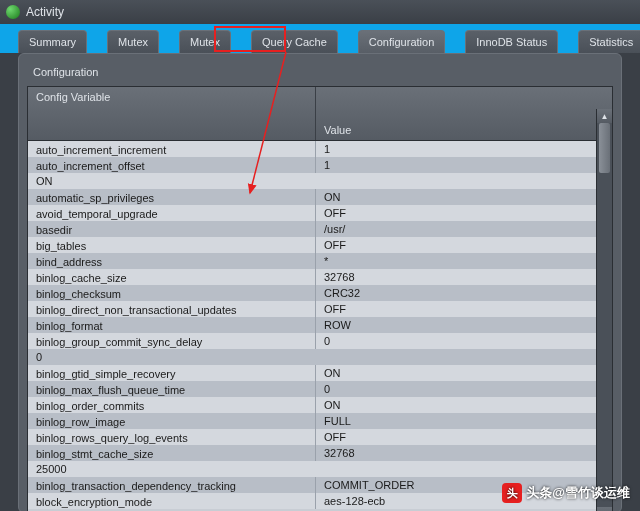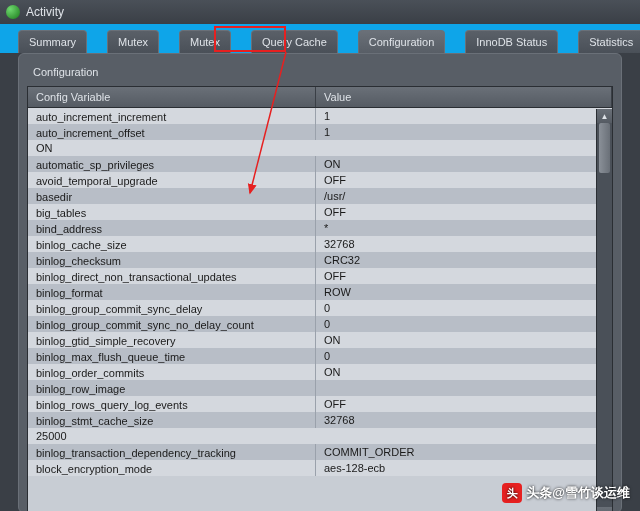--- a/index.html
+++ b/index.html
@@ -78,21 +78,21 @@
   background: linear-gradient(#6a7078, #555b63);
   color: #dfe3e8;
   font-size: 11px;
   border-bottom: 1px solid #2a2e33;
 }
 .th {
   padding: 4px 8px;
   border-right: 1px solid #3a3f46;
 }
 .th-var { width: 288px; }
-.th-val { flex: 1; }
+.th-val { flex: 1; margin-top: 33px; }
 .tbody { }
 .tr {
   display: flex;
   font-size: 11px;
   color: #1a1a1a;
   height: 16px;
   line-height: 16px;
 }
 .tr:nth-child(odd) { background: #d4d8de; }
 .tr:nth-child(even) { background: #b8bec7; }
@@ -238,37 +238,37 @@
         </div>
         <div class="tr">
           <div class="td-var">binlog_format</div>
           <div class="td-val">ROW</div>
         </div>
         <div class="tr">
           <div class="td-var">binlog_group_commit_sync_delay</div>
           <div class="td-val">0</div>
         </div>
         <div class="tr">
-          <div class="td-var">binlog_group_commit_sync_no_delay_count</div>
           <div class="td-val">0</div>
         </div>
         <div class="tr">
           <div class="td-var">binlog_gtid_simple_recovery</div>
           <div class="td-val">ON</div>
         </div>
         <div class="tr">
           <div class="td-var">binlog_max_flush_queue_time</div>
           <div class="td-val">0</div>
         </div>
         <div class="tr">
           <div class="td-var">binlog_order_commits</div>
           <div class="td-val">ON</div>
         </div>
         <div class="tr">
           <div class="td-var">binlog_row_image</div>
+          <div class="td-val">FULL</div>
         </div>
         <div class="tr">
           <div class="td-var">binlog_rows_query_log_events</div>
           <div class="td-val">OFF</div>
         </div>
         <div class="tr">
           <div class="td-var">binlog_stmt_cache_size</div>
           <div class="td-val">32768</div>
         </div>
         <div class="tr">

